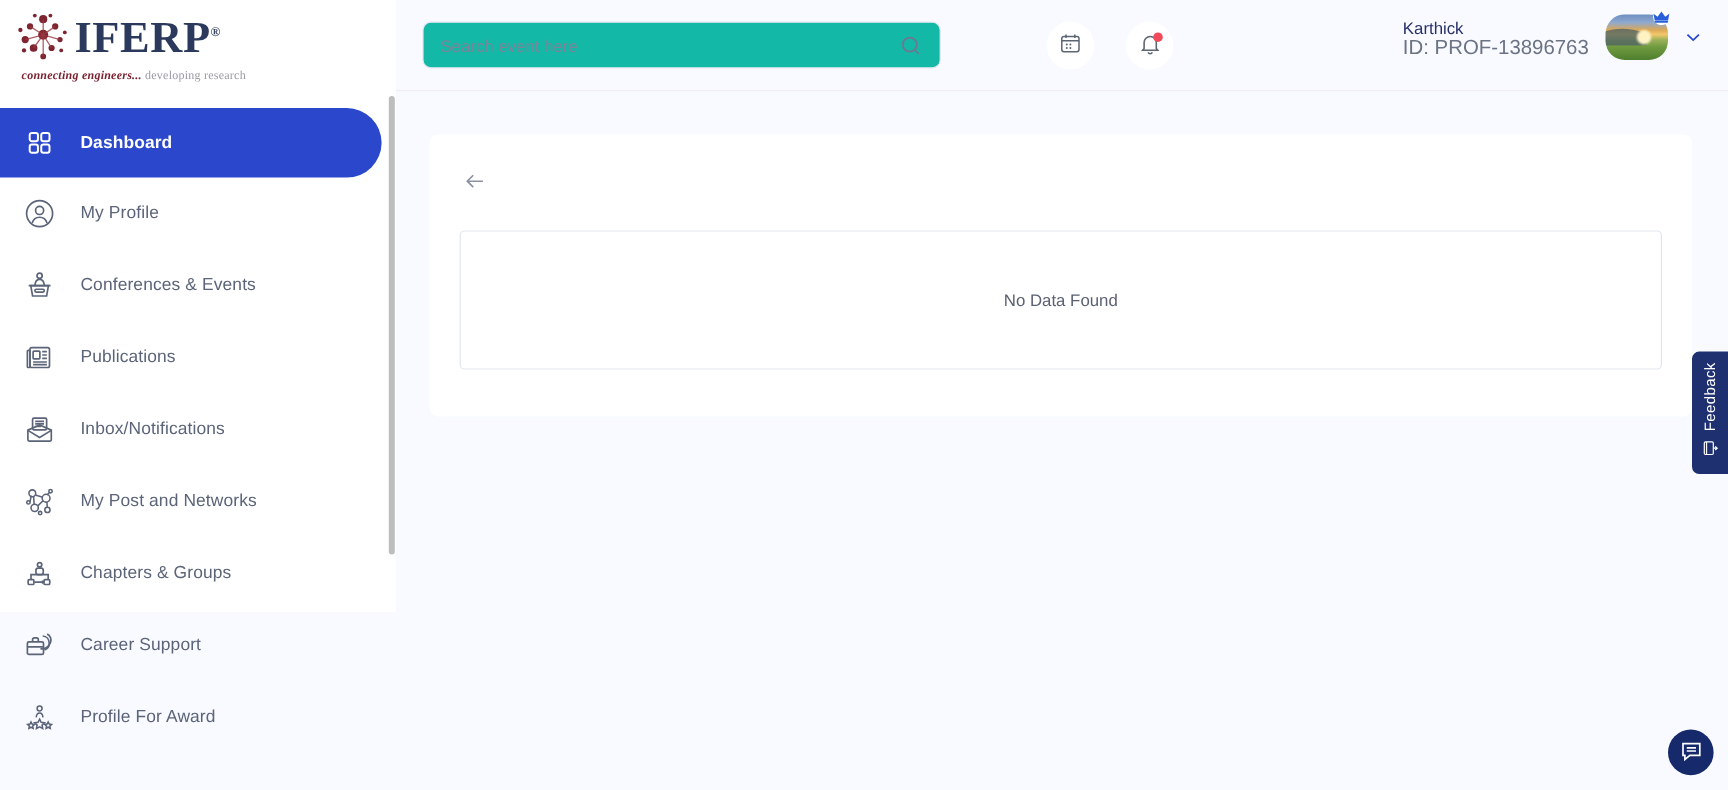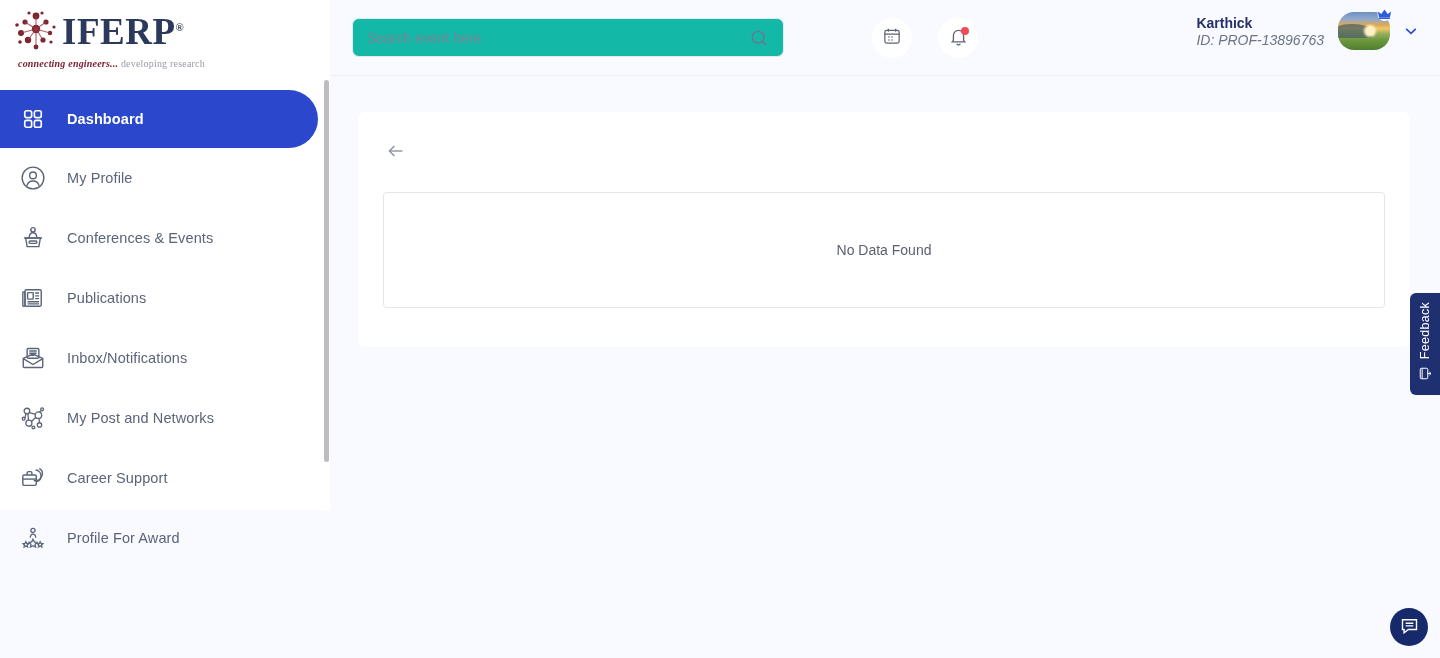--- a/index.html
+++ b/index.html
@@ -122,22 +122,22 @@
     position: absolute; top: 9px; right: 9px;
     width: 8px; height: 8px; border-radius: 50%;
     background: #f14b5a;
   }
 
   .user-area {
     position: absolute; right: 20px; top: 12px;
     display: flex; align-items: center;
   }
   .user-meta { text-align: left; margin-right: 14px; }
-  .user-name { font-size: 14px; font-weight: 700; color: #27306a; line-height: 18px; }
-  .user-id   { font-size: 14px; color: #6b7384; line-height: 16px; font-style: italic; }
+  .user-name { font-size: 14px; font-weight: 400; color: #27306a; line-height: 18px; }
+  .user-id   { font-size: 17px; color: #6b7384; line-height: 16px; }
   .avatar-wrap { position: relative; width: 52px; height: 38px; }
   .avatar {
     width: 52px; height: 38px; border-radius: 16px;
     overflow: hidden; position: relative;
     background: linear-gradient(to bottom,
       #6d8fc0 0%, #8fa9cf 18%, #dba857 34%, #f3c86a 44%,
       #9bb05a 56%, #6f9a3f 72%, #4e7f2e 100%);
   }
   .avatar .sun {
     position: absolute; left: 26px; top: 13px;
@@ -322,20 +322,34 @@
             <circle cx="18" cy="18.4" r="2"></circle>
             <circle cx="20.4" cy="4" r="1.3"></circle>
             <circle cx="3.4" cy="12.6" r="1.3"></circle>
             <circle cx="12.4" cy="20.8" r="1.3"></circle>
             <path d="M8.7 7L14.4 8.6M7.4 8.1l.4 6M14.6 11.3l-4 4M17.6 12.4l.3 4M4.6 12.2l1-4.8M19.4 5.2l-1.6 1.8"></path>
           </svg>
         </span>
         <span class="lbl">My Post and Networks</span>
       </div>
 
+      <div class="nav-item">
+        <span class="ico">
+          <svg viewBox="0 0 24 24" width="26" height="26" stroke-width="1.3">
+            <circle cx="12" cy="5.2" r="1.7"></circle>
+            <rect x="9.2" y="7.8" width="5.6" height="5" rx="1.6"></rect>
+            <rect x="3.2" y="16.6" width="4.4" height="3.8" rx=".8"></rect>
+            <rect x="15.4" y="16.6" width="4.4" height="3.8" rx=".8"></rect>
+            <path d="M5.4 16.4V12.8h13.2v3.6"></path>
+            <path d="M8 18.5h7" stroke-dasharray="0"></path>
+            <path d="M13.6 17.6l1.4.9-1.4.9"></path>
+          </svg>
+        </span>
+        <span class="lbl">Chapters &amp; Groups</span>
+      </div>
 
       <div class="nav-item">
         <span class="ico">
           <svg viewBox="0 0 24 24" width="26" height="26" stroke-width="1.3">
             <rect x="2.6" y="9.2" width="12.4" height="9.6" rx="1.2"></rect>
             <path d="M6.6 9.2V7.4a1.3 1.3 0 0 1 1.3-1.3h1.8a1.3 1.3 0 0 1 1.3 1.3v1.8"></path>
             <path d="M2.6 13h12.4"></path>
             <path d="M12.6 14.4c3.4.6 6.6-1.4 7.8-4.8 1-2.8-.4-5.6-2.6-6.4"></path>
             <path d="M14.4 4.6c3 .2 5 2.6 5 5.6 0 2.4-1.4 4.4-3.6 5.2"></path>
           </svg>

